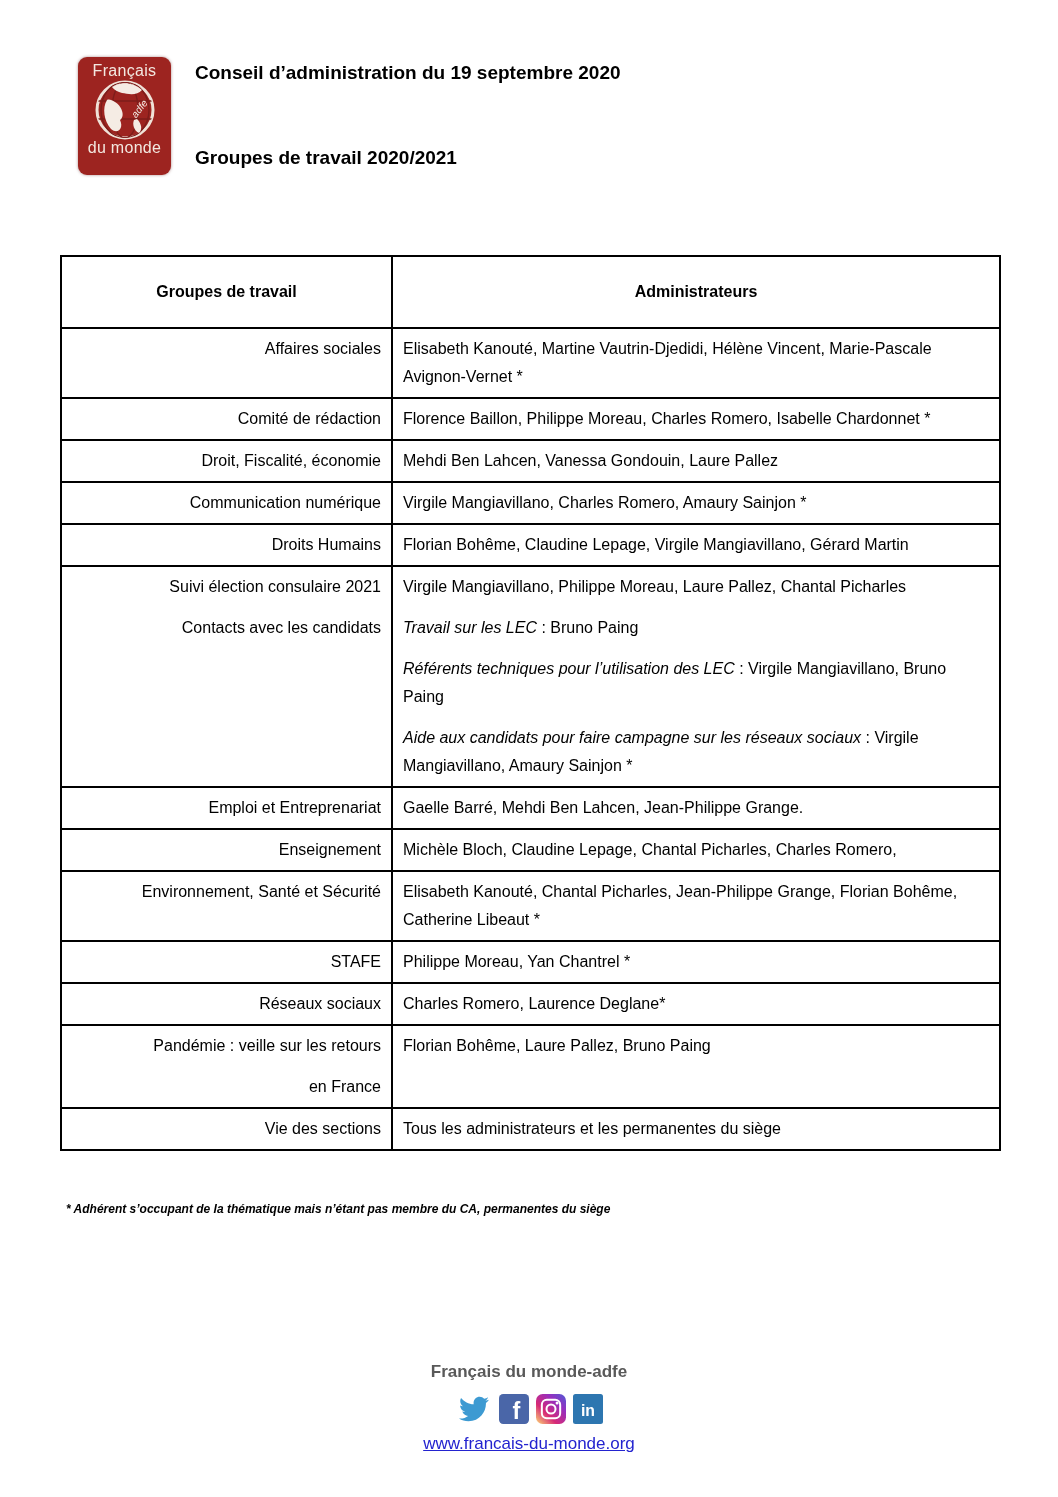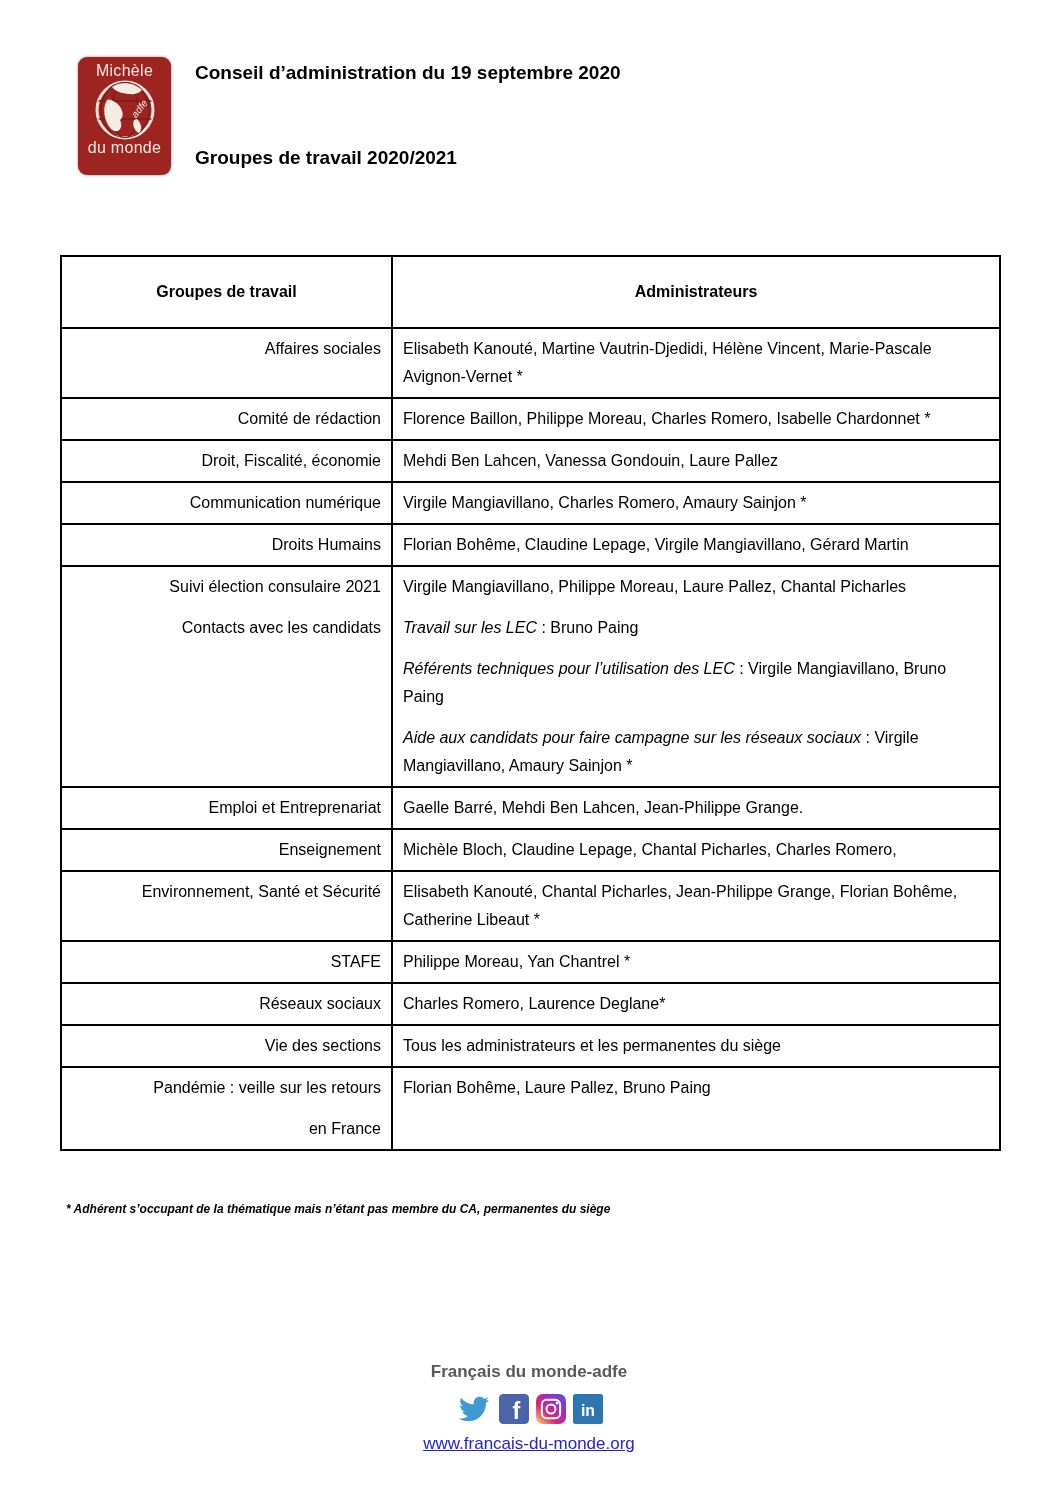--- a/index.html
+++ b/index.html
@@ -58,21 +58,21 @@
   .icons span { display: inline-flex; }
   .url { margin-top: 9px; }
   .url a { color: #2323cf; font-size: 17px; }
 </style>
 </head>
 <body>
 
 <div class="page">
 
   <div class="logo">
-    <div class="logo-top">Michèle</div>
+    <div class="logo-top">Français</div>
     <svg class="logo-globe" width="64" height="64" viewBox="0 0 64 64">
       <defs>
         <clipPath id="gclip">
             <circle cx="32" cy="32" r="28"></circle>
           </clipPath>
       </defs>
       <circle cx="32" cy="32" r="28" fill="#9d2420" stroke="#f0e2d8" stroke-width="3"></circle>
       <g clip-path="url(#gclip)" stroke="#7d1d1a" fill="none" stroke-width="1.4">
         <ellipse cx="32" cy="32" rx="13" ry="28"></ellipse>
         <ellipse cx="32" cy="32" rx="24" ry="28"></ellipse>
@@ -186,33 +186,33 @@
         <tr>
           <td class="col-group">
             <p>Réseaux sociaux</p>
           </td>
           <td class="col-admins">
             <p><span>Charles Romero, Laurence Deglane*</span></p>
           </td>
         </tr>
         <tr>
           <td class="col-group">
-            <p>Vie des sections</p>
-          </td>
-          <td class="col-admins">
-            <p><span>Tous les administrateurs et les permanentes du siège</span></p>
-          </td>
-        </tr>
-        <tr>
-          <td class="col-group">
             <p>Pandémie : veille sur les retours</p>
             <p>en France</p>
           </td>
           <td class="col-admins">
             <p><span>Florian Bohême, Laure Pallez, Bruno Paing</span></p>
+          </td>
+        </tr>
+        <tr>
+          <td class="col-group">
+            <p>Vie des sections</p>
+          </td>
+          <td class="col-admins">
+            <p><span>Tous les administrateurs et les permanentes du siège</span></p>
           </td>
         </tr>
       </tbody>
   </table>
 
   <p class="footnote">* Adhérent s’occupant de la thématique mais n’étant pas membre du CA, permanentes du siège</p>
 
   <div class="footer">
     <div class="org">Français du monde-adfe</div>
     <div class="icons">

